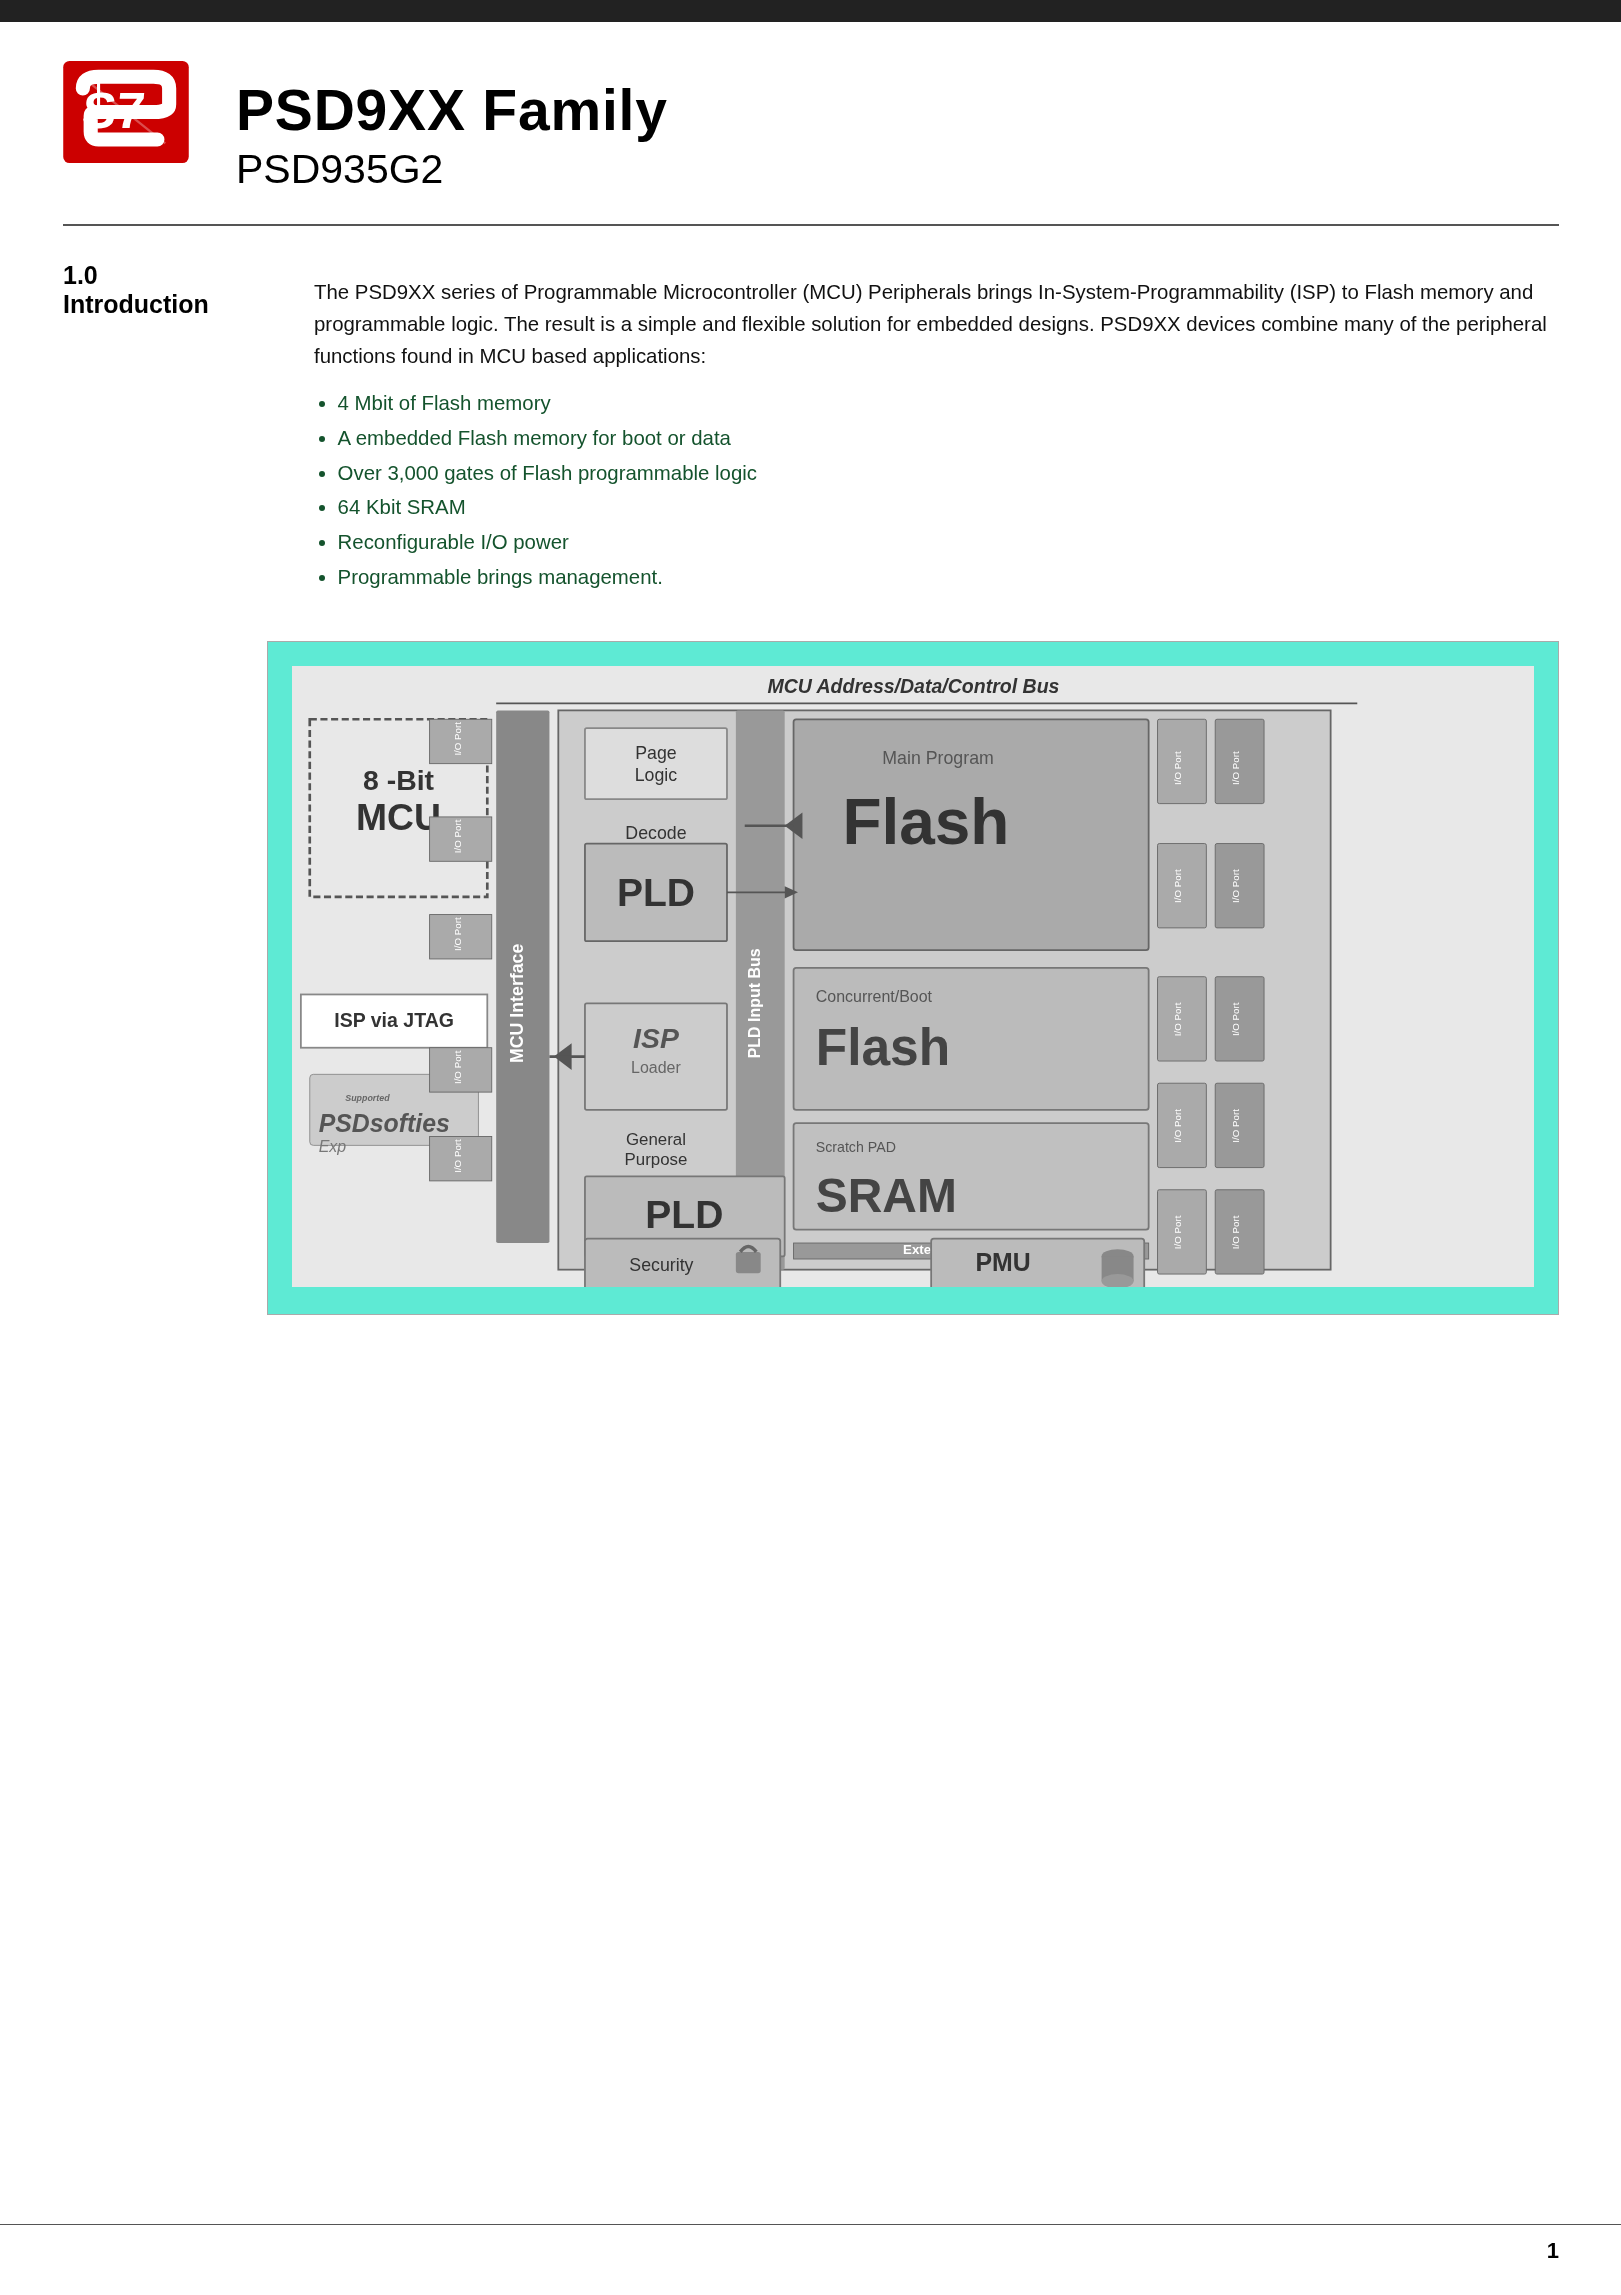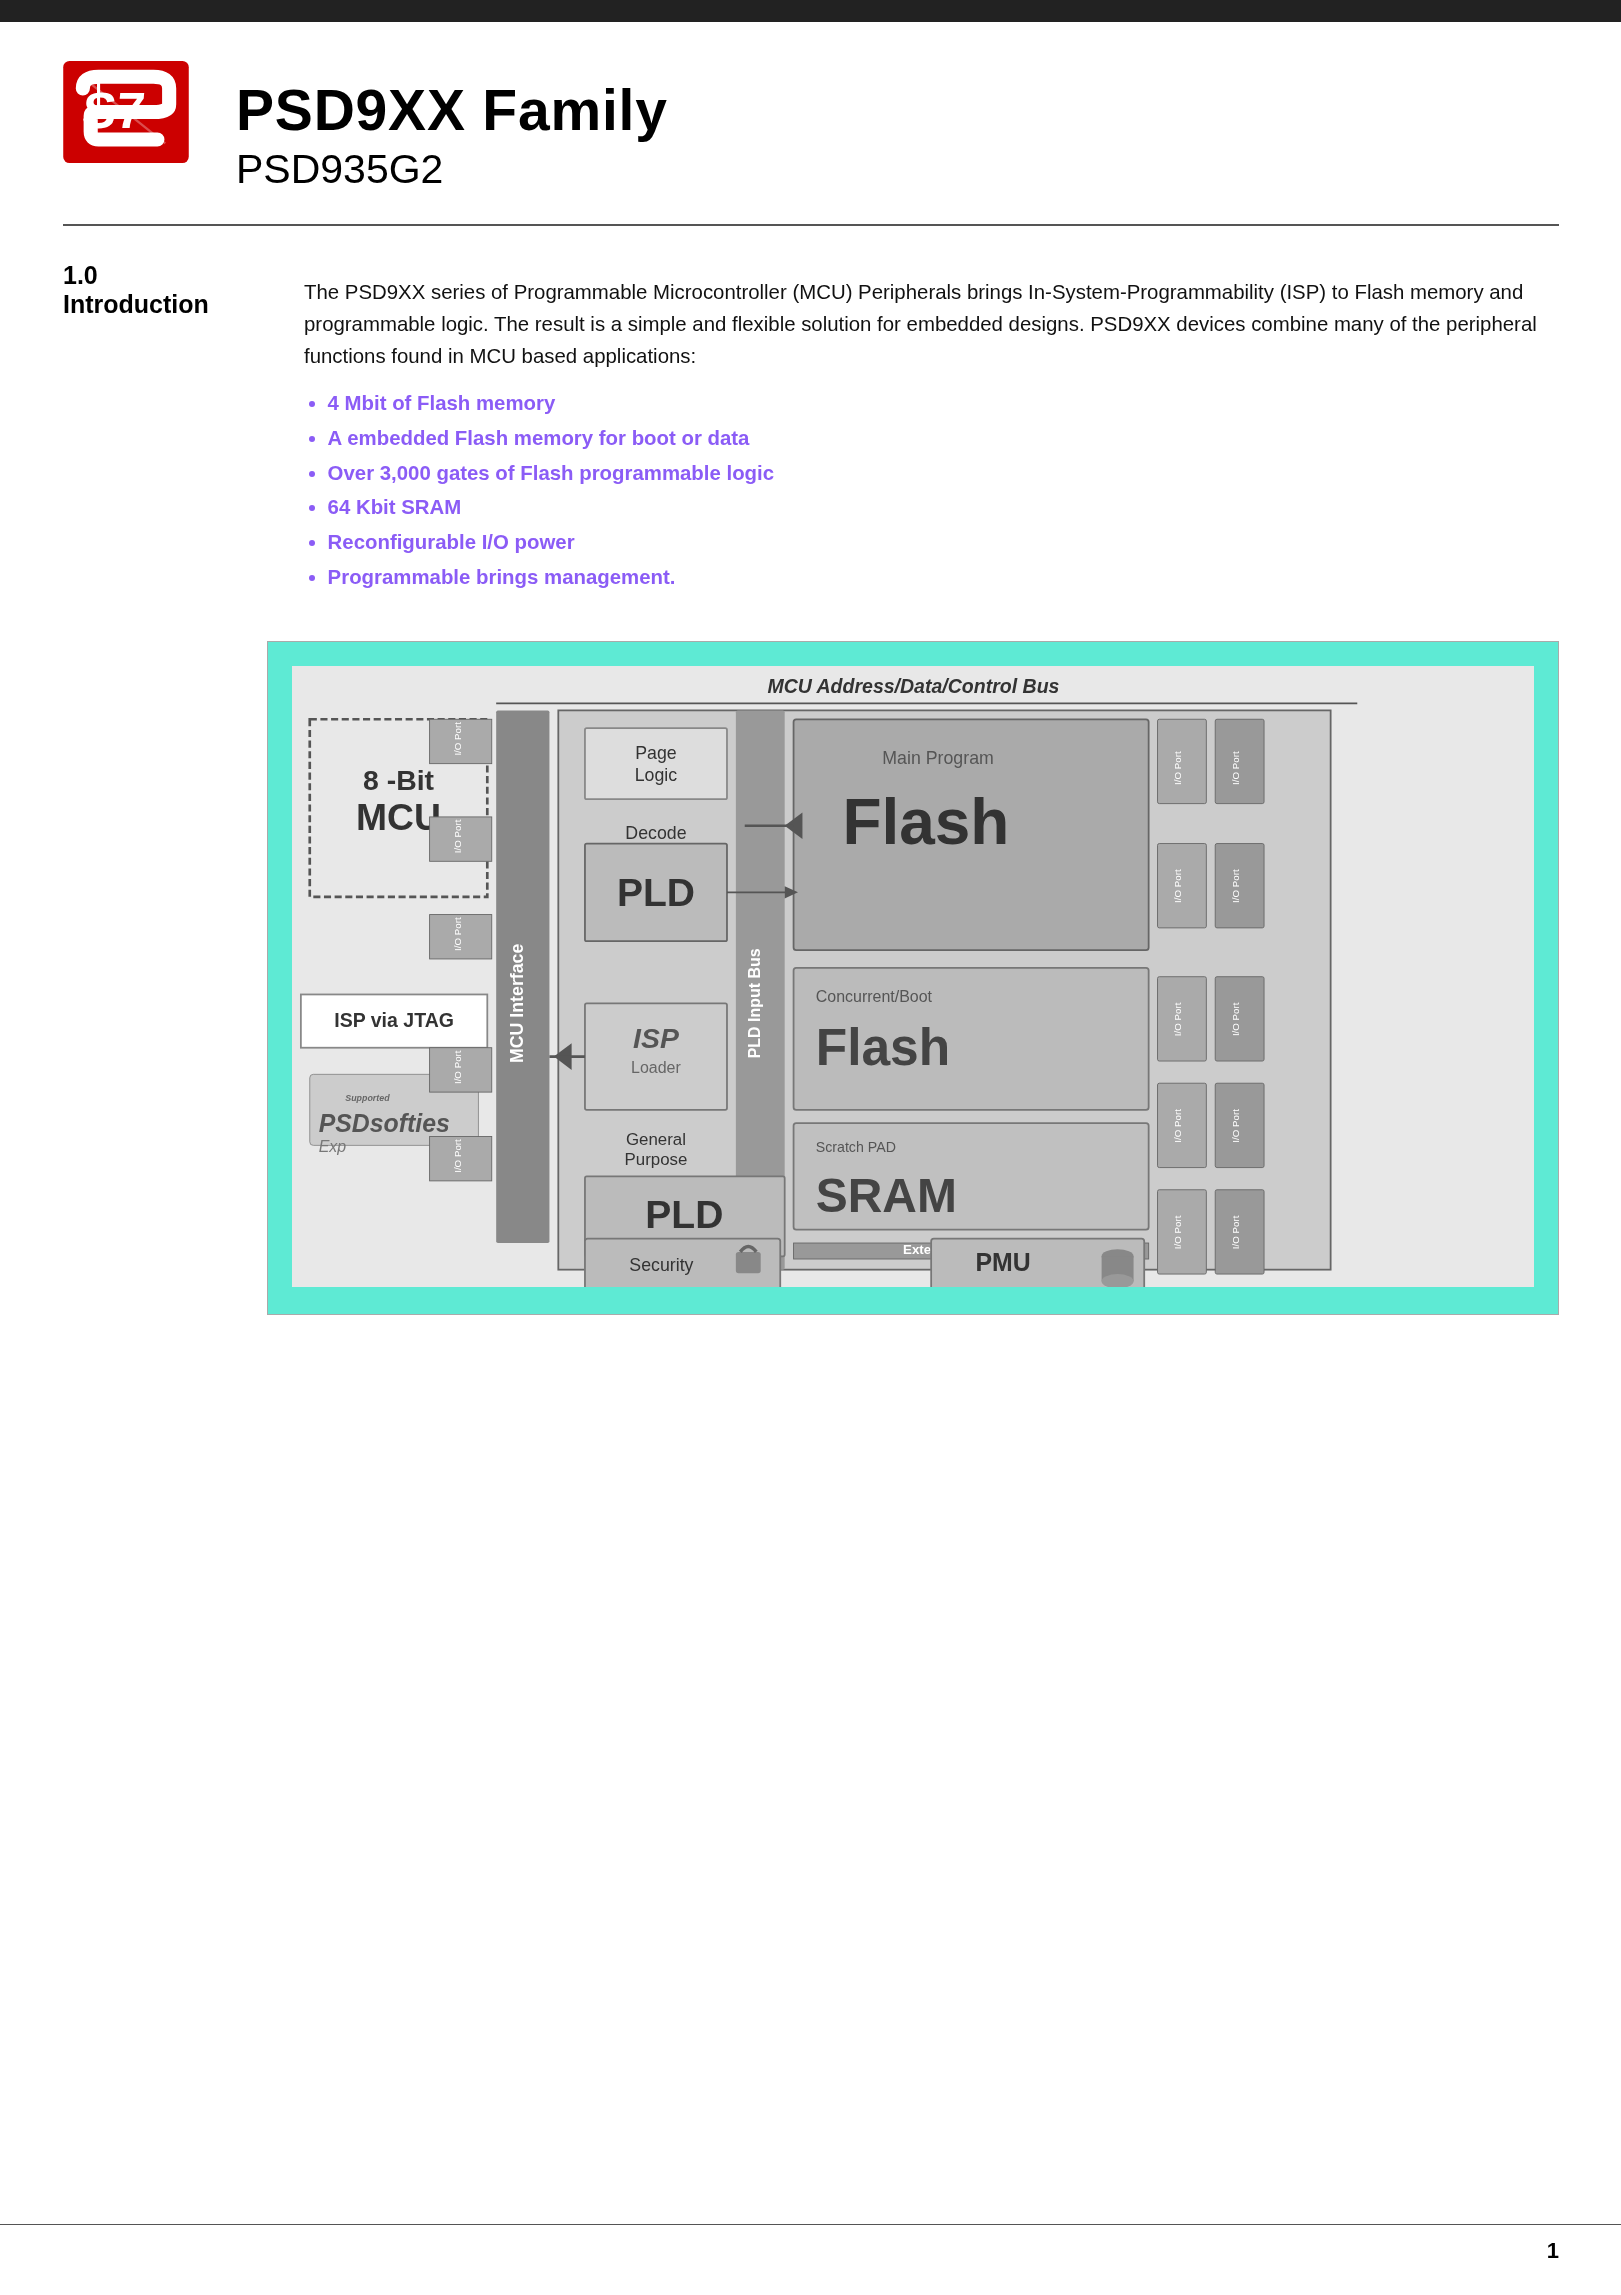--- a/index.html
+++ b/index.html
@@ -67,21 +67,21 @@
     .divider-top {
       height: 2.4px;
       background: #555;
       margin: 15.7px 63px 0 63px;
     }
 
     
     .content-section {
       display: flex;
       padding: 31px 63px 31px 63px;
-      gap: 37px;
+      gap: 47px;
     }
     .section-label {
       min-width: 204px;
       padding-top: 3.1px;
     }
     .section-number {
       font-size: 25px;
       font-weight: bold;
       display: block;
     }
@@ -100,22 +100,21 @@
       color: #111;
     }
     .bullet-list {
       margin-top: 14px;
       padding-left: 23.6px;
     }
     .bullet-list li {
       font-size: 20.4px;
       line-height: 1.7;
       list-style: disc;
-      color: #8b5cf6;
-      font-weight: bold;
+      color: #14532d;
     }
 
     
     .diagram-container {
       margin: 15.7px 63px 31px 267px;
       border: 1.6px solid #aaa;
       background: #5eead4;
       padding: 23.6px;
       position: relative;
     }

